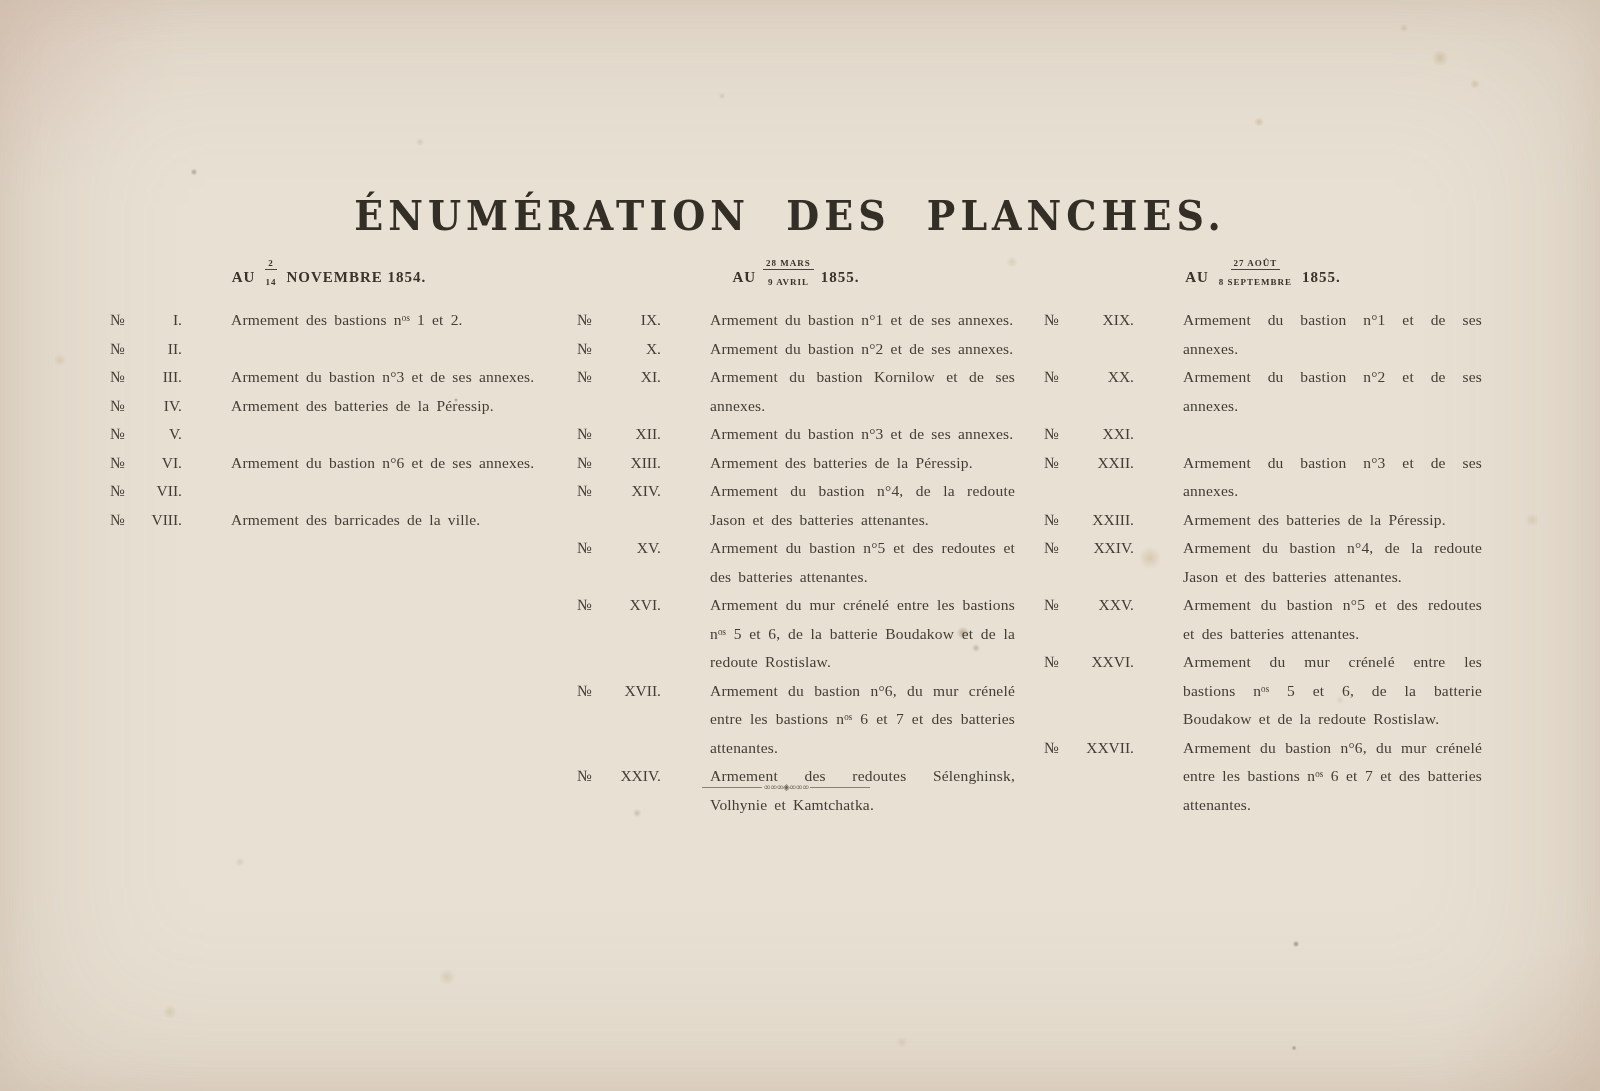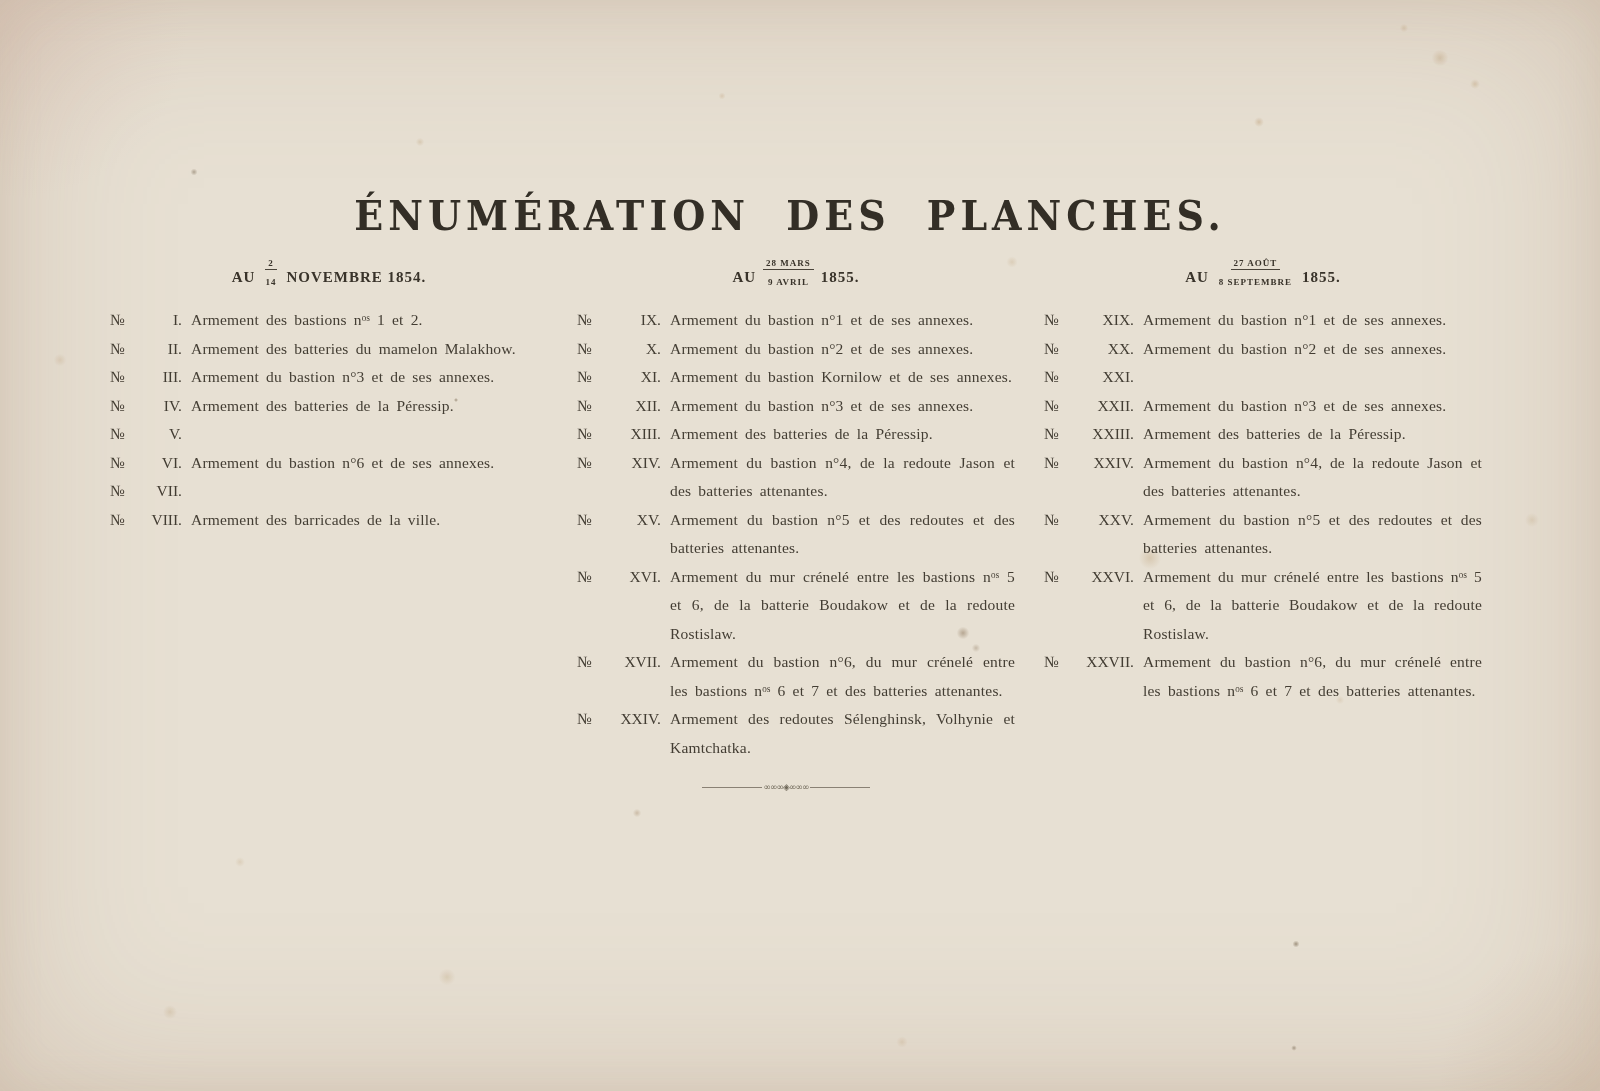--- a/index.html
+++ b/index.html
@@ -77,21 +77,21 @@
   }
   .frac .ftop { border-bottom: 1px solid #4a443a; padding: 0 3px; }
   .frac .fbot { padding: 7px 3px; }
 
   .item { display: flex; font-size: 15.5px; line-height: 28.5px; color: #433d33; }
   .no  { flex: none; width: 26px; }
   .rn  { flex: none; text-align: right; margin-right: 9px; }
   .col1 .rn { width: 46px; }
   .col2 .rn { width: 58px; }
   .col3 .rn { width: 64px; }
-  .txt { flex: 1; text-align: justify; word-spacing: 3px; letter-spacing: .2px; }
+  .txt { flex: 1; text-align: justify; word-spacing: 3px; letter-spacing: .2px; margin-left: 40px; }
 
   .divider {
     position: absolute; top: 780px; left: 702px; width: 168px; height: 14px;
     display: flex; align-items: center;
     color: #6f6859;
   }
   .divider::before, .divider::after {
     content: ""; flex: 1; border-top: 1px solid #8a8174;
   }
   .divider .orn {
@@ -119,21 +119,20 @@
       <span>NOVEMBRE 1854.</span>
     </div>
     <div class="item">
       <span class="no">№</span>
       <span class="rn">I.</span>
       <span class="txt">Armement des bastions nᵒˢ 1 et 2.</span>
     </div>
     <div class="item">
       <span class="no">№</span>
       <span class="rn">II.</span>
-      <span class="txt">Armement des batteries du mamelon Malakhow.</span>
     </div>
     <div class="item">
       <span class="no">№</span>
       <span class="rn">III.</span>
       <span class="txt">Armement du bastion n°3 et de ses annexes.</span>
     </div>
     <div class="item">
       <span class="no">№</span>
       <span class="rn">IV.</span>
       <span class="txt">Armement des batteries de la Péressip.</span>

